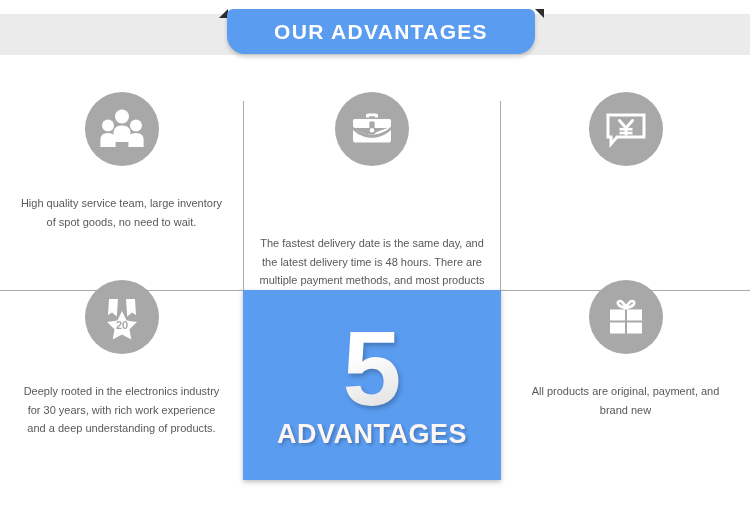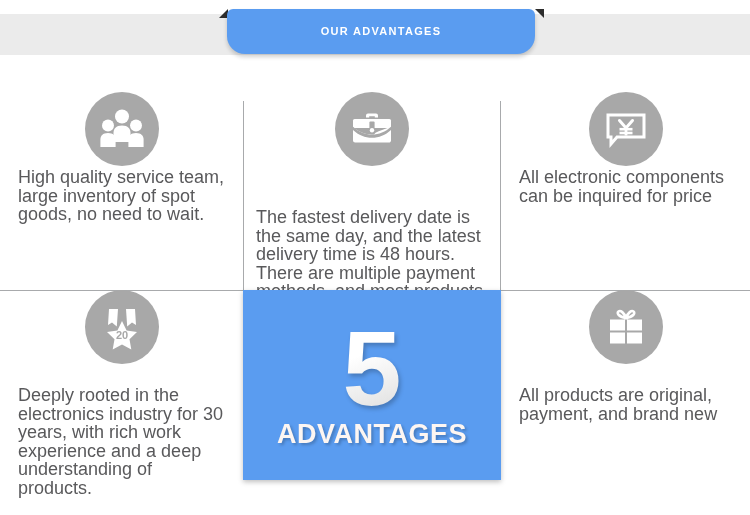--- a/index.html
+++ b/index.html
@@ -43,21 +43,21 @@
   }
   .ribbon-title {
     position: absolute;
     left: 0;
     top: 0;
     width: 308px;
     height: 45px;
     line-height: 45px;
     text-align: center;
     color: #ffffff;
-    font-size: 11px;
+    font-size: 21px;
     font-weight: bold;
     letter-spacing: 1.3px;
   }
   .notch {
     position: absolute;
     top: 9px;
     width: 0;
     height: 0;
     border-style: solid;
   }
@@ -98,40 +98,40 @@
 
   
   .cell {
     position: absolute;
     box-sizing: border-box;
     display: flex;
     flex-direction: column;
     align-items: center;
   }
   .cell.r1 { top: 20px;  height: 190px; }
-  .cell.r2 { top: 218px; height: 200px; gap: 20px; }
+  .cell.r2 { top: 208px; height: 200px; }
   .cell.c1 { left: 0px;   width: 243px; }
   .cell.c2 { left: 244px; width: 256px; gap: 40px; }
   .cell.c3 { left: 501px; width: 249px; }
 
   .icon-circle {
     width: 74px;
     height: 74px;
     border-radius: 50%;
     background: #a8a8a8;
     display: flex;
     align-items: center;
     justify-content: center;
     flex: none;
   }
   .cell-text {
-    margin-top: 2px;
-    text-align: left;
+    margin-top: 28px;
+    text-align: center;
     color: #59595b;
-    font-size: 18px;
+    font-size: 11px;
     line-height: 18.5px;
     padding: 0 18px;
     box-sizing: border-box;
     width: 100%;
   }
   .cell.c2 .cell-text { padding: 0 12px; }
 
   
   .feature-tile {
     position: absolute;
@@ -215,21 +215,20 @@
   <div class="cell r1 c3">
     <div class="icon-circle">
       <svg width="44" height="40" viewBox="0 0 44 40" aria-hidden="true">
         <path d="M4 6h36v22H13l-6 7v-7H4V6z" fill="none" stroke="#ffffff" stroke-width="3"></path>
         <path d="M15.5 11.5L22 19l6.5-7.5" fill="none" stroke="#ffffff" stroke-width="3" stroke-linecap="round"></path>
         <line x1="15.5" y1="20.2" x2="28.5" y2="20.2" stroke="#ffffff" stroke-width="2.6"></line>
         <line x1="15.5" y1="24" x2="28.5" y2="24" stroke="#ffffff" stroke-width="2.6"></line>
         <line x1="22" y1="19" x2="22" y2="26.5" stroke="#ffffff" stroke-width="2.8"></line>
       </svg>
     </div>
-    <div class="cell-text">All electronic components can be inquired for price</div>
   </div>
 
   <div class="cell r2 c1">
     <div class="icon-circle">
       <svg width="46" height="46" viewBox="0 0 46 46" aria-hidden="true">
         <path d="M10 5h9l-1.2 17.5L13 18.5 9 21 10 5z" fill="#ffffff"></path>
         <path d="M36 5h-9l1.2 17.5L33 18.5 37 21 36 5z" fill="#ffffff"></path>
         <path d="M23 17l4.6 9.4 10.4 1.5-7.5 7.3 1.8 10.3L23 40.6l-9.3 4.9 1.8-10.3-7.5-7.3 10.4-1.5L23 17z" fill="#ffffff"></path>
         <text x="23" y="35" font-family="Liberation Sans, sans-serif" font-size="11" font-weight="bold" fill="#a8a8a8" text-anchor="middle">20</text>
       </svg>

